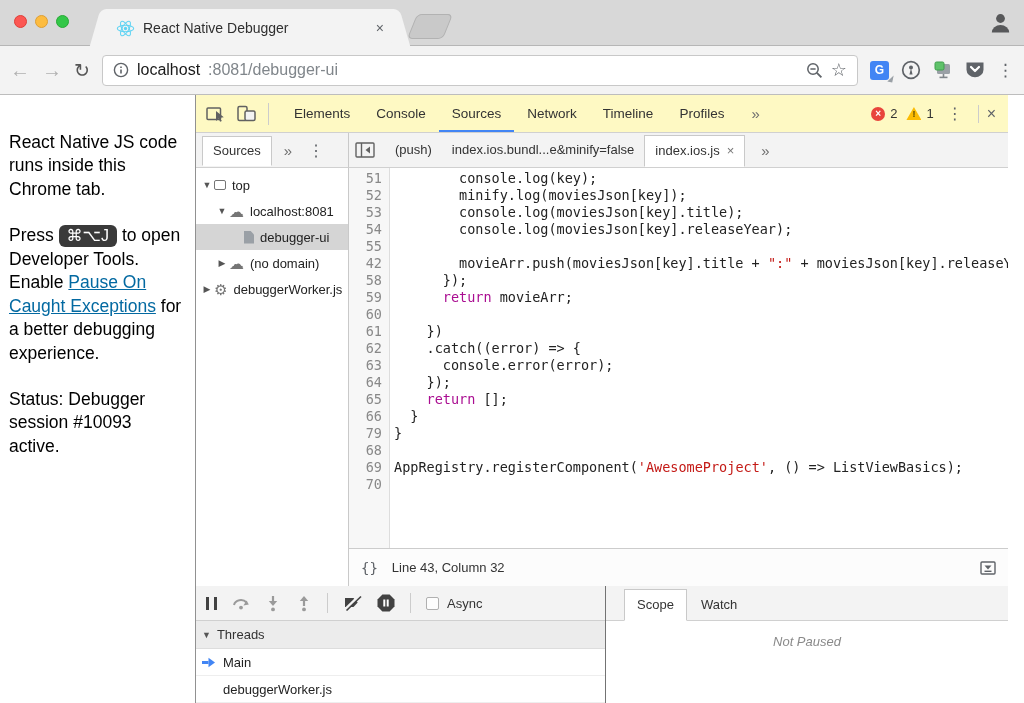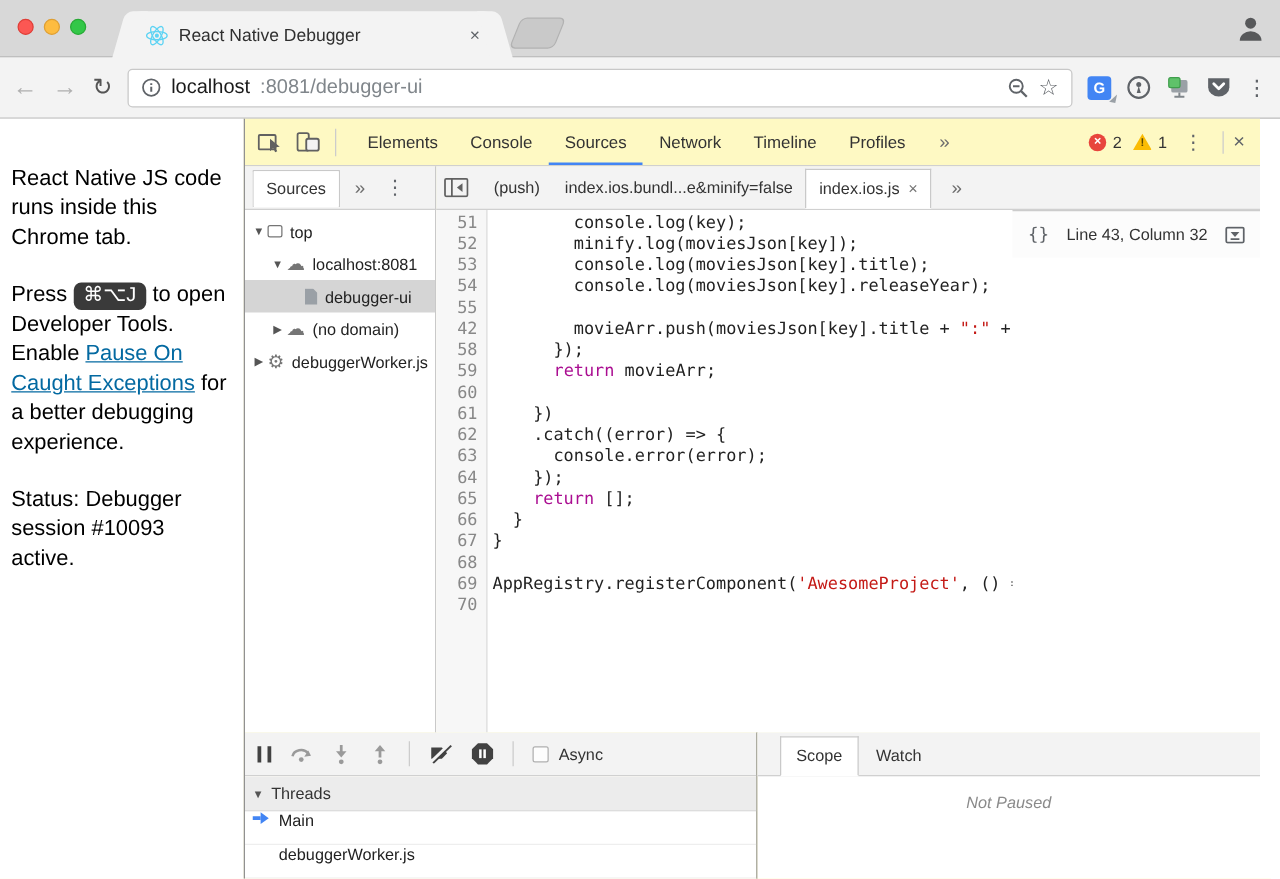--- a/index.html
+++ b/index.html
@@ -71,21 +71,21 @@
   .navigator { width:153px; background:#fff; border-right:1px solid #c9c9c9; padding-top:4px; overflow:hidden; }
   .tree-row { height:26px; display:flex; align-items:center; font-size:13px; color:#222; white-space:nowrap; }
   .tree-row.selected { background:#d5d5d5; }
   .twisty { width:14px; font-size:9px; color:#555; text-align:center; flex:none; }
   .ticon { flex:none; margin-right:6px; display:inline-flex; align-items:center; justify-content:center; }
   .ticon.frame { width:12px; height:10px; border:1.5px solid #757575; border-radius:2px; }
   .ticon.cloud::before { content:"☁"; font-size:15px; color:#757575; line-height:1; }
   .ticon.file { width:10px; height:13px; background:#9aa0a6; clip-path:polygon(0 0,62% 0,100% 30%,100% 100%,0 100%); }
   .ticon.gear::before { content:"⚙"; font-size:15px; color:#757575; line-height:1; }
 
-  .editor { flex:1; display:flex; flex-direction:row; background:#fff; overflow:hidden; }
+  .editor { flex:1; display:flex; flex-direction:column; background:#fff; overflow:hidden; }
   .code-area { position:relative; flex:1; overflow:hidden; padding-top:2px; }
   .code-area::before { content:""; position:absolute; left:0; top:0; bottom:0; width:40px; background:#f7f7f7; border-right:1px solid #ddd; }
   .cl { display:flex; height:17px; line-height:17px; font-family:"DejaVu Sans Mono", monospace; font-size:13.5px; position:relative; }
   .ln { width:40px; flex:none; text-align:right; padding-right:7px; color:#888; }
   .ct { white-space:pre; color:#222; padding-left:5px; }
   .tok-k { color:#aa0d91; }
   .tok-s { color:#c41a16; }
 
   .statusbar { height:38px; border-top:1px solid #ccc; background:#fcfcfc; display:flex; align-items:center; padding:0 12px; gap:14px; }
   .braces { font-family:"DejaVu Sans Mono", monospace; font-size:14px; color:#5f6368; }
@@ -96,21 +96,21 @@
   .drawer { height:117px; display:flex; }
   .drawer-left { width:410px; border-right:1px solid #737373; display:flex; flex-direction:column; }
   .dbg-toolbar { height:35px; background:#f3f3f3; border-bottom:1px solid #d0d0d0; display:flex; align-items:center; padding:0 10px; gap:15px; }
   .dbg-sep { width:1px; height:20px; background:#ccc; }
   .pause-bars { width:11px; height:13px; border-left:3.5px solid #424242; border-right:3.5px solid #424242; }
   .checkbox { width:13px; height:13px; border:1px solid #b0b0b0; border-radius:2px; background:#fdfdfd; }
   .async-label { font-size:13px; color:#333; margin-left:-7px; }
   .threads { flex:1; background:#fff; overflow:hidden; }
   .threads-header { height:28px; background:#ececec; border-bottom:1px solid #ddd; display:flex; align-items:center; font-size:13px; color:#333; padding:0 6px; gap:6px; }
   .threads-header .twisty { width:auto; }
-  .thread-row { height:27px; display:flex; padding:0 6px; font-size:13px; color:#222; border-bottom:1px solid #eee; gap:7px; }
+  .thread-row { height:27px; display:flex; align-items:center; padding:0 6px; font-size:13px; color:#222; border-bottom:1px solid #eee; gap:7px; }
   .thread-row .indent { width:14px; flex:none; }
   .drawer-right { flex:1; display:flex; flex-direction:column; background:#fff; }
   .side-tabs { height:35px; background:#f3f3f3; border-bottom:1px solid #d0d0d0; display:flex; align-items:flex-end; padding:0 0 0 18px; gap:2px; }
   .side-tab { font-size:13px; color:#333; padding:7px 12px 8px; }
   .side-tab.active { background:#fff; border:1px solid #c9c9c9; border-bottom:1px solid #fff; margin-bottom:-1px; }
   .side-msg { text-align:center; font-size:13px; font-style:italic; color:#8a8a8a; margin-top:13px; }
 
   svg { display:block; }
 </style>
 </head>
@@ -354,21 +354,21 @@
                 </div>
                 <div class="cl">
                   <span class="ln">65</span>
                   <span class="ct"><span>    </span><span class="tok-k">return</span><span> [];</span></span>
                 </div>
                 <div class="cl">
                   <span class="ln">66</span>
                   <span class="ct"><span>  }</span></span>
                 </div>
                 <div class="cl">
-                  <span class="ln">67</span>
+                  <span class="ln">79</span>
                   <span class="ct"><span>}</span></span>
                 </div>
                 <div class="cl">
                   <span class="ln">68</span>
                   <span class="ct"></span>
                 </div>
                 <div class="cl">
                   <span class="ln">69</span>
                   <span class="ct"><span>AppRegistry.registerComponent(</span><span class="tok-s">'AwesomeProject'</span><span>, () =&gt; ListViewBasics);</span></span>
                 </div>

